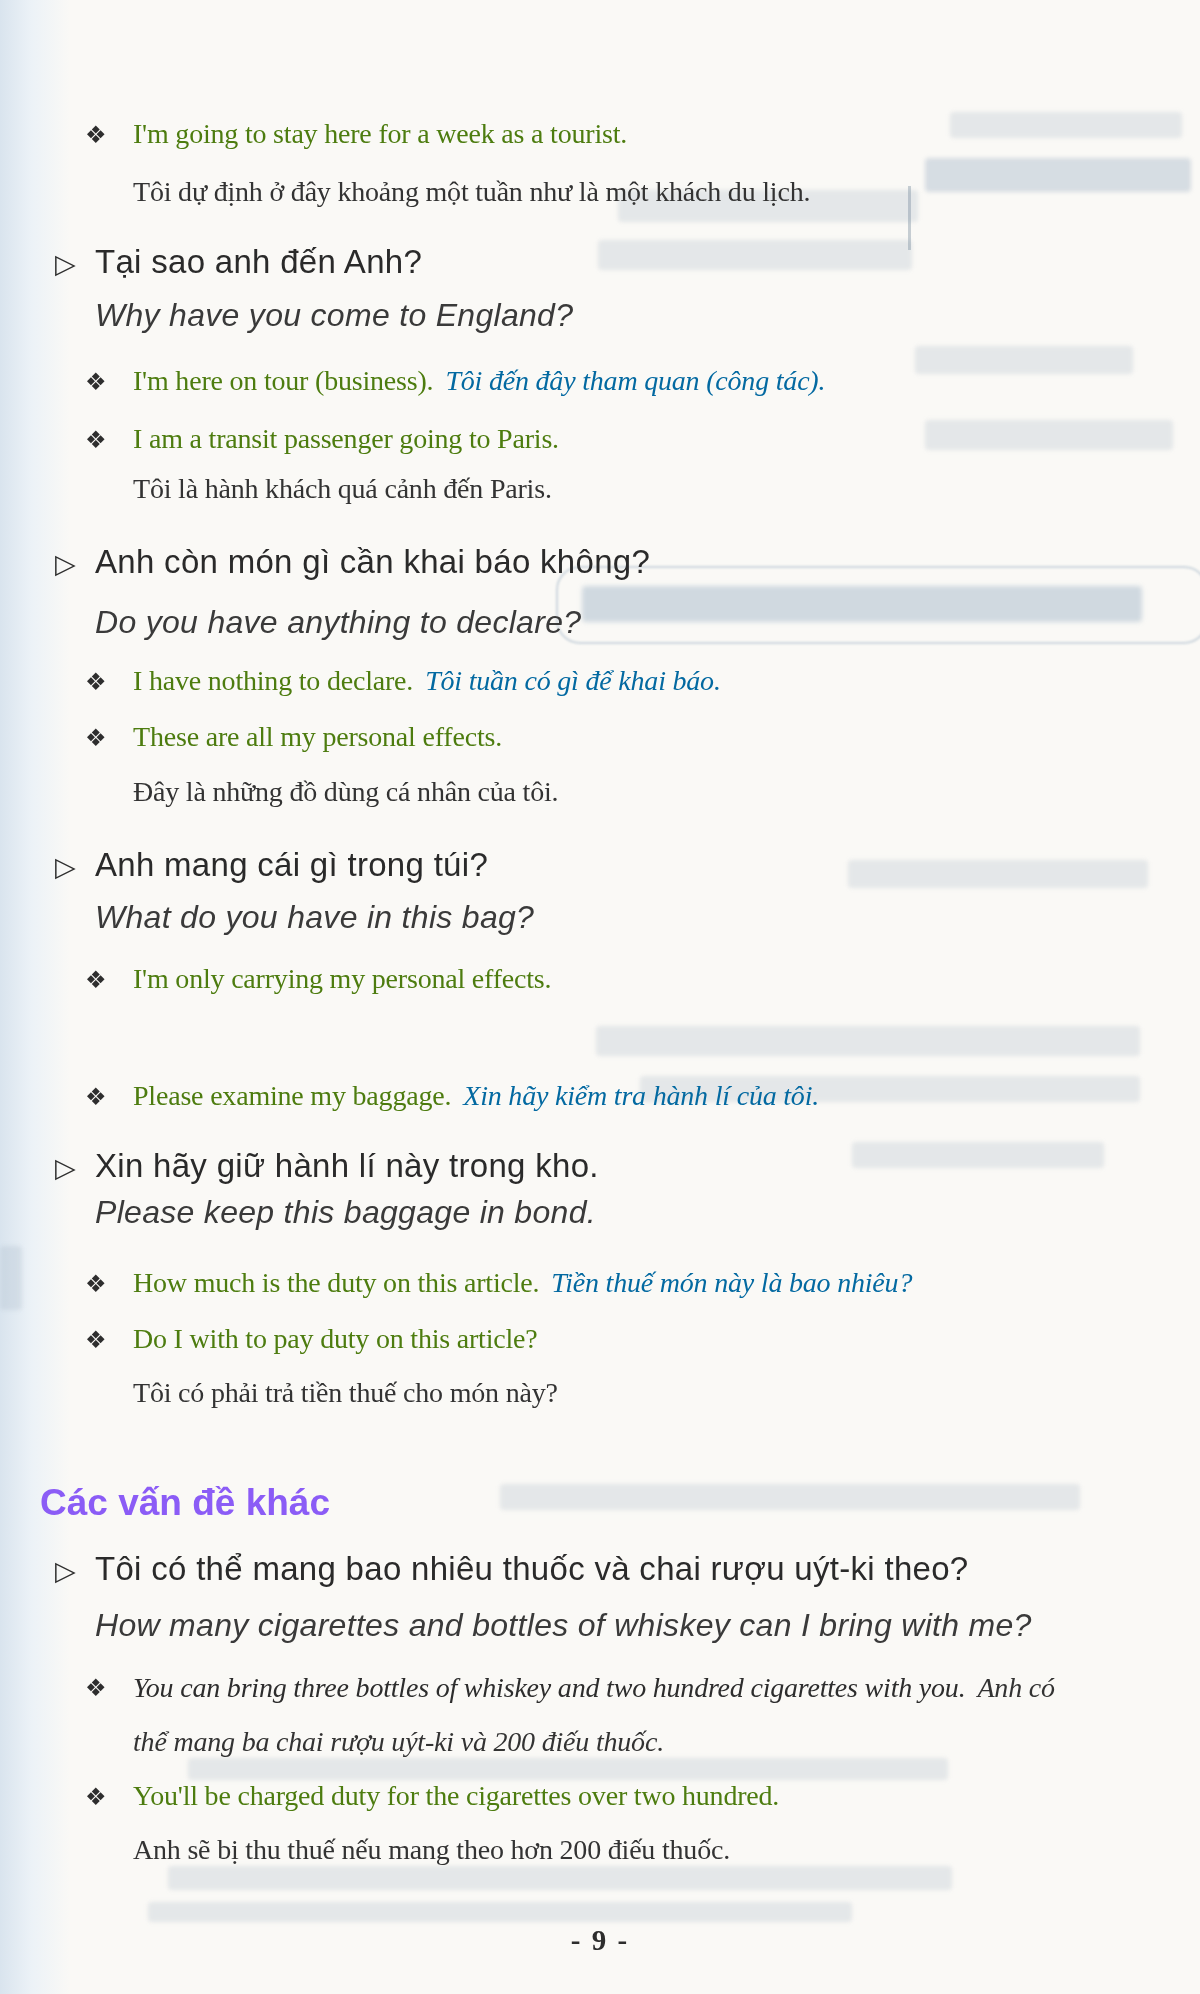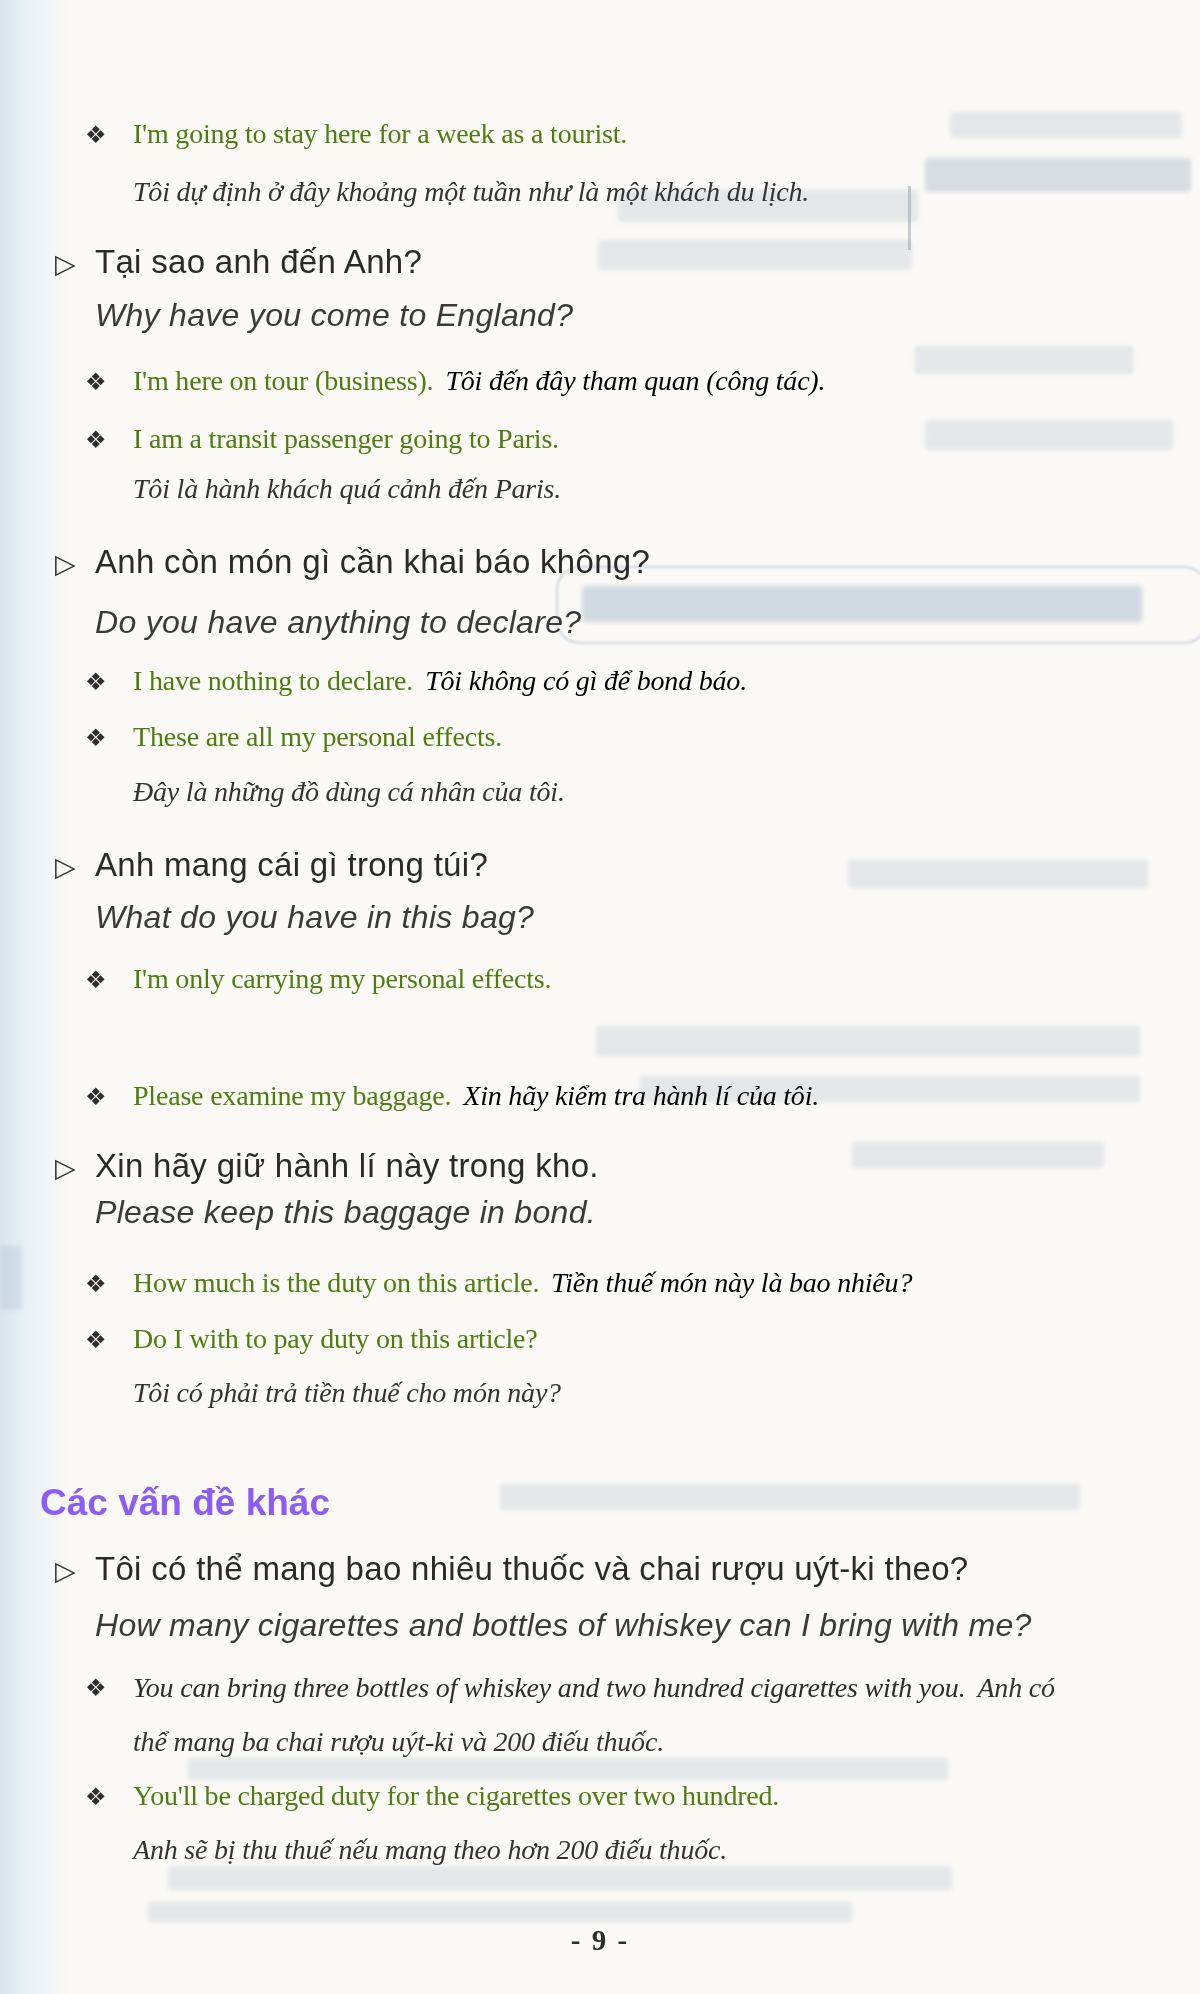--- a/index.html
+++ b/index.html
@@ -16,23 +16,23 @@
   .edge-tint{
     position:absolute;left:0;top:0;width:70px;height:100%;
     background:linear-gradient(90deg,#d9e4ee 0%, #ecf2f7 45%, rgba(255,255,255,0) 100%);
     pointer-events:none;
   }
   .line{position:absolute;white-space:nowrap;line-height:1.15;}
   
   .bullet-line{left:85px;font-size:28px;letter-spacing:-0.2px;}
   .bullet-line .b{display:inline-block;width:48px;font-family:"DejaVu Sans",sans-serif;font-size:24px;color:#2e2e2e;}
   .bullet-line .en{font-family:"Liberation Serif",serif;color:#4d7c0f;}
-  .bullet-line .vi{font-style:italic;margin-left:12px;color:#000000;}
+  .bullet-line .vi{font-style:italic;margin-left:12px;color:#0369a1;}
   
-  .trans-line{left:133px;font-size:28px;font-style:italic;color:#333;letter-spacing:-0.2px;}
+  .trans-line{left:133px;font-size:28px;color:#333;letter-spacing:-0.2px;}
   
   .prompt-vi{left:55px;font-family:"Liberation Sans",sans-serif;font-size:33px;color:#2a2a2a;letter-spacing:0.3px;}
   .prompt-vi .arrow{display:inline-block;width:40px;font-family:"DejaVu Sans",sans-serif;font-size:27px;color:#2f2f2f;}
   .prompt-en{left:95px;font-family:"Liberation Sans",sans-serif;font-style:italic;font-size:32px;color:#3a3a3a;letter-spacing:0.3px;}
   .heading{left:40px;font-family:"Liberation Sans",sans-serif;font-weight:bold;font-size:37px;color:#8b5cf6;}
   
   .wrap-line{left:85px;width:940px;white-space:normal;font-size:28px;line-height:54px;letter-spacing:-0.2px;padding-left:48px;}
   .wrap-line .b{position:absolute;left:0;top:0;width:48px;font-family:"DejaVu Sans",sans-serif;font-size:24px;color:#2e2e2e;}
   .wrap-line .en{font-family:"Liberation Serif",serif;font-style:italic;}
   .wrap-line .vi{font-style:italic;margin-left:12px;color:#333;}
@@ -95,21 +95,21 @@
   </div>
 
   <div class="line trans-line" style="top:473px">Tôi là hành khách quá cảnh đến Paris.</div>
 
   <div class="line prompt-vi" style="top:543px">
     <span class="arrow">▷</span><span>Anh còn món gì cần khai báo không?</span>
   </div>
   <div class="line prompt-en" style="top:604px">Do you have anything to declare?</div>
 
   <div class="line bullet-line" style="top:665px">
-    <span class="b">❖</span><span class="en">I have nothing to declare.</span><span class="vi">Tôi không có gì để bond báo.</span>
+    <span class="b">❖</span><span class="en">I have nothing to declare.</span><span class="vi">Tôi tuần có gì để khai báo.</span>
   </div>
 
   <div class="line bullet-line" style="top:721px">
     <span class="b">❖</span><span class="en">These are all my personal effects.</span>
   </div>
 
   <div class="line trans-line" style="top:776px">Đây là những đồ dùng cá nhân của tôi.</div>
 
   <div class="line prompt-en" style="top:899px">What do you have in this bag?</div>
   <div class="line prompt-vi" style="top:846px">

